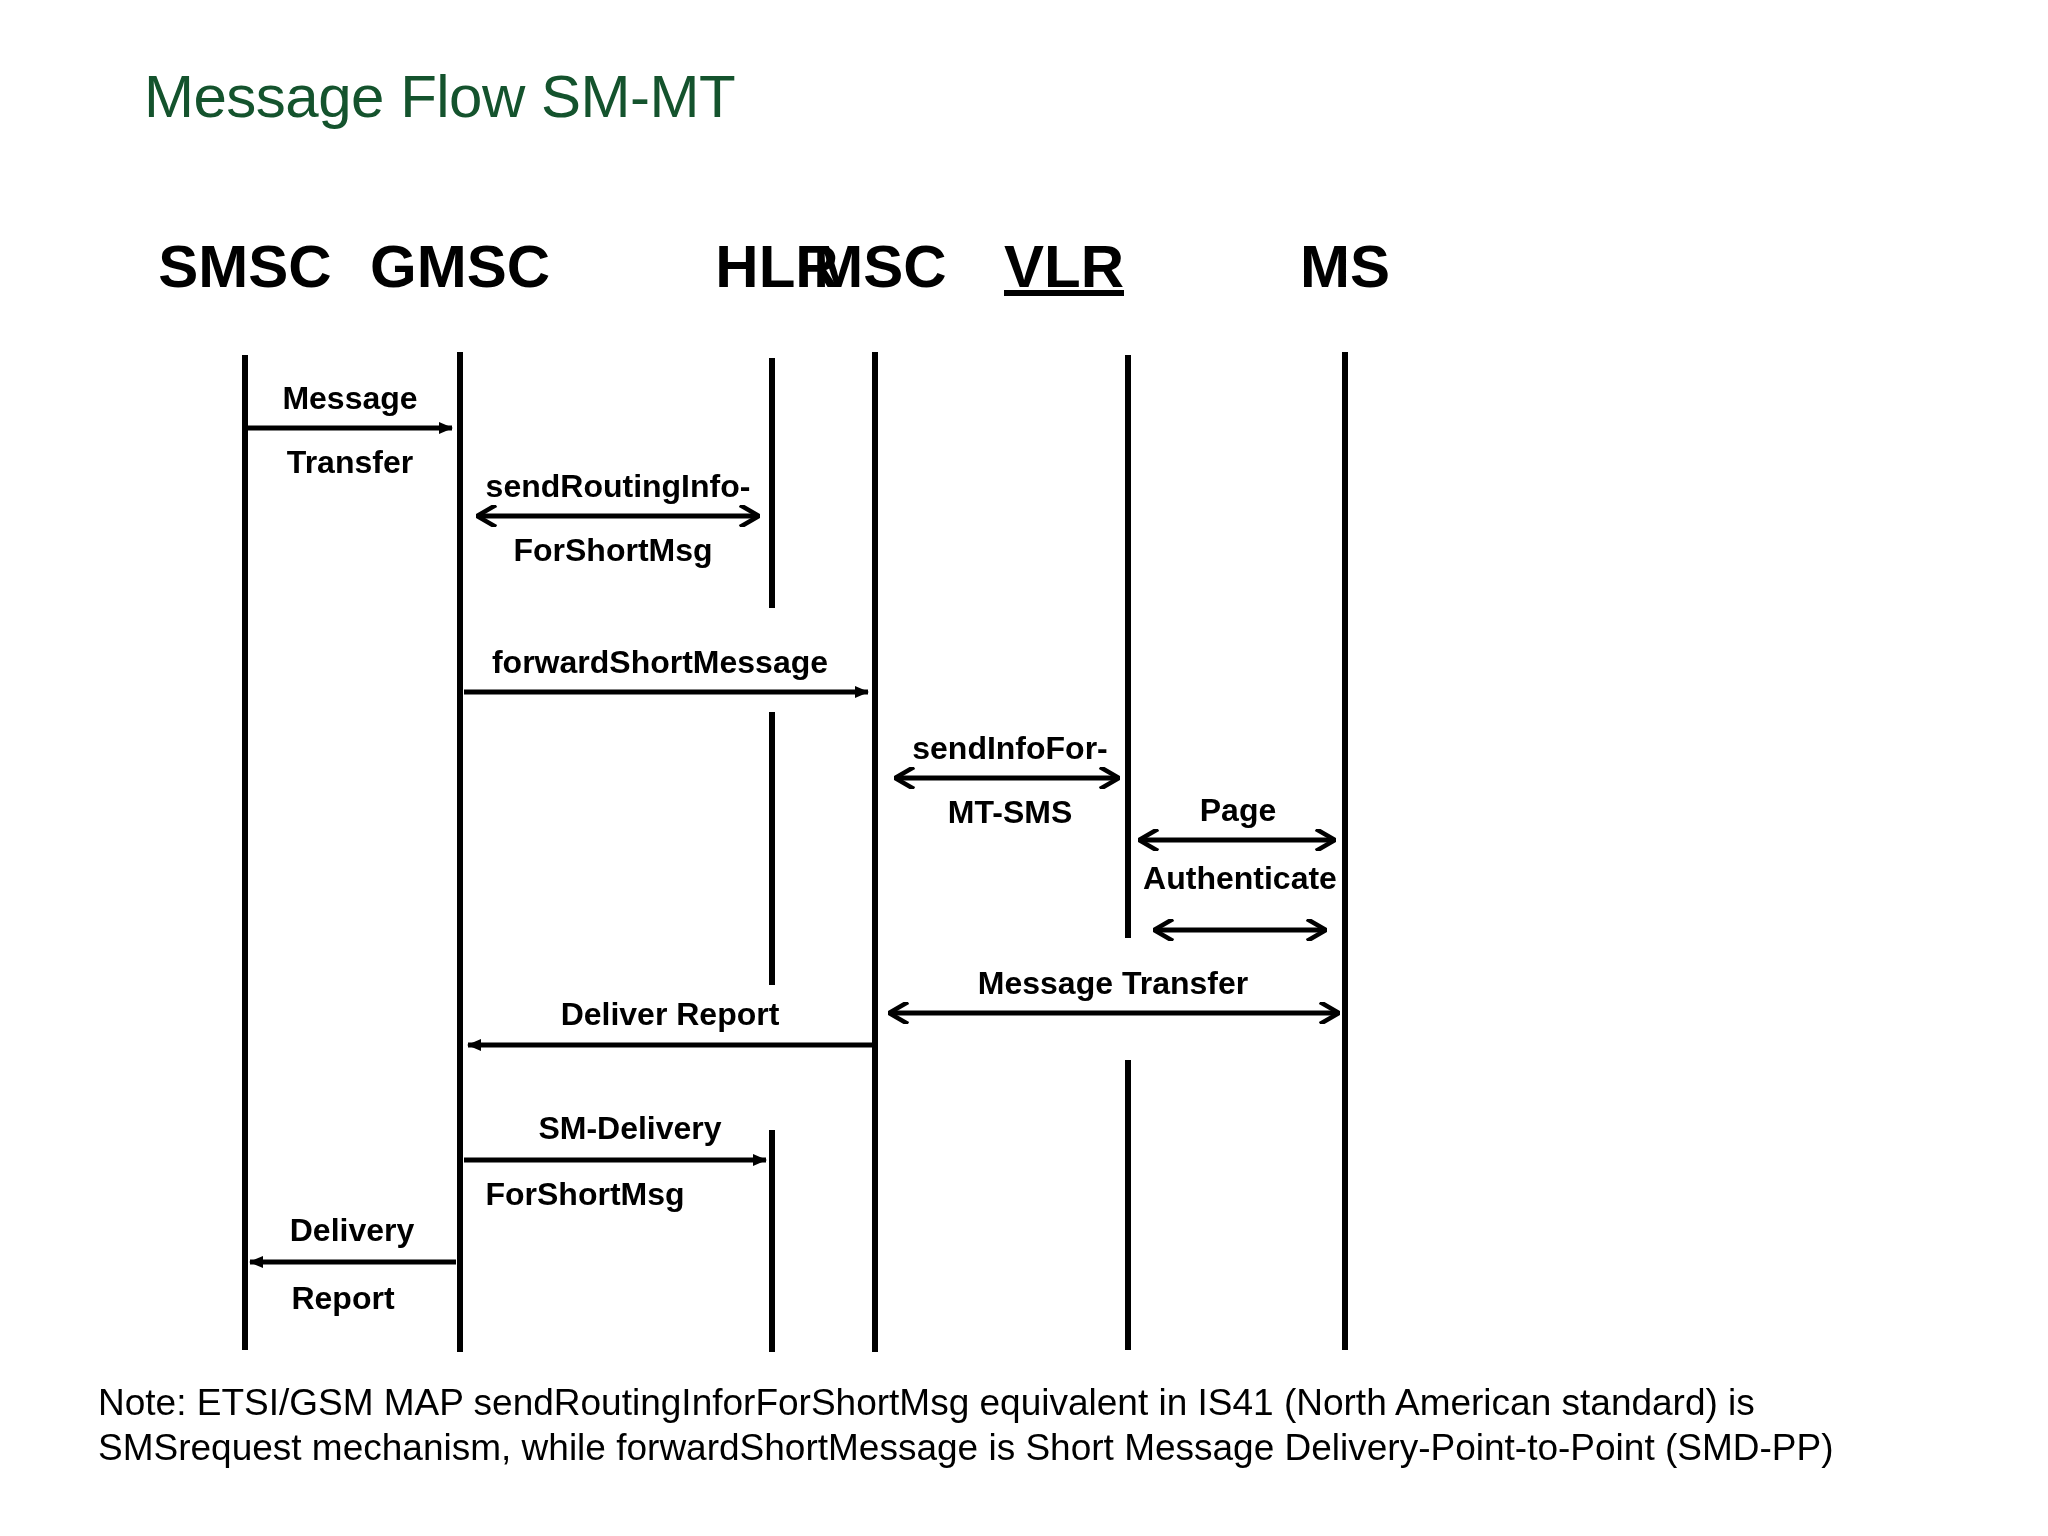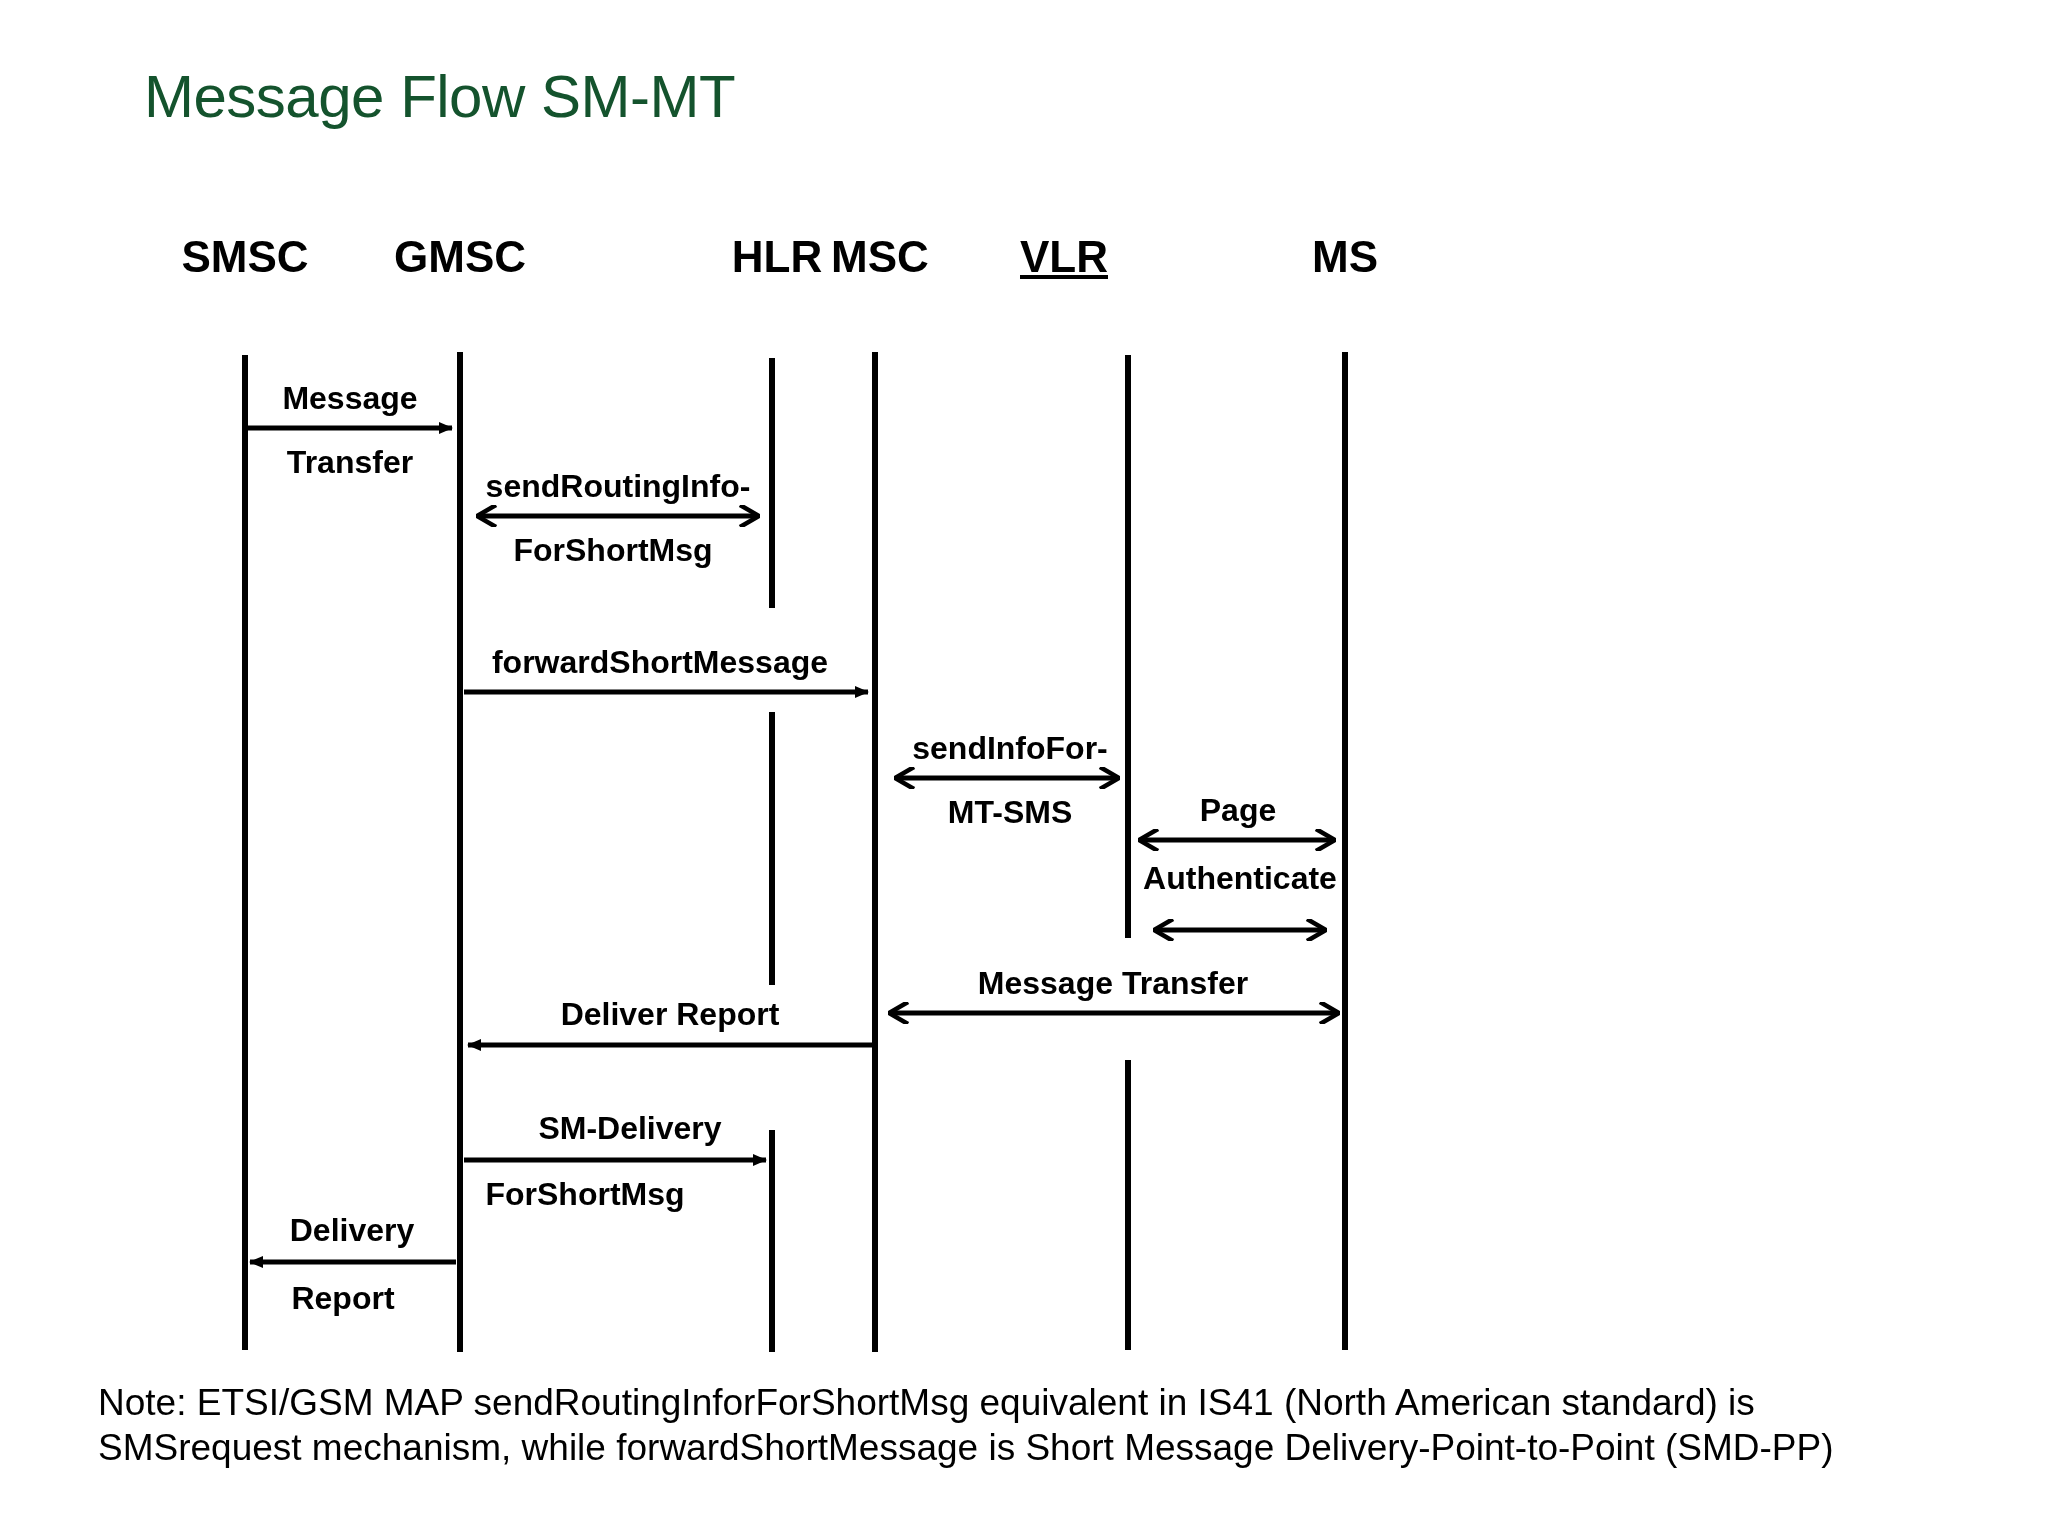--- a/index.html
+++ b/index.html
@@ -28,21 +28,21 @@
     font-weight: 400;
     color: #14532d;
     letter-spacing: -0.5px;
     white-space: nowrap;
     font-family: "Liberation Sans", sans-serif;
     margin-left: 24px;
   }
   .actor-label {
     position: absolute;
     top: 232px;
-    font-size: 44px;
+    font-size: 60px;
     font-weight: bold;
     color: #000000;
     transform: translateX(-50%);
     white-space: nowrap;
     font-family: "Liberation Sans", sans-serif;
   }
   .msg-label {
     position: absolute;
     font-size: 32px;
     font-weight: bold;

